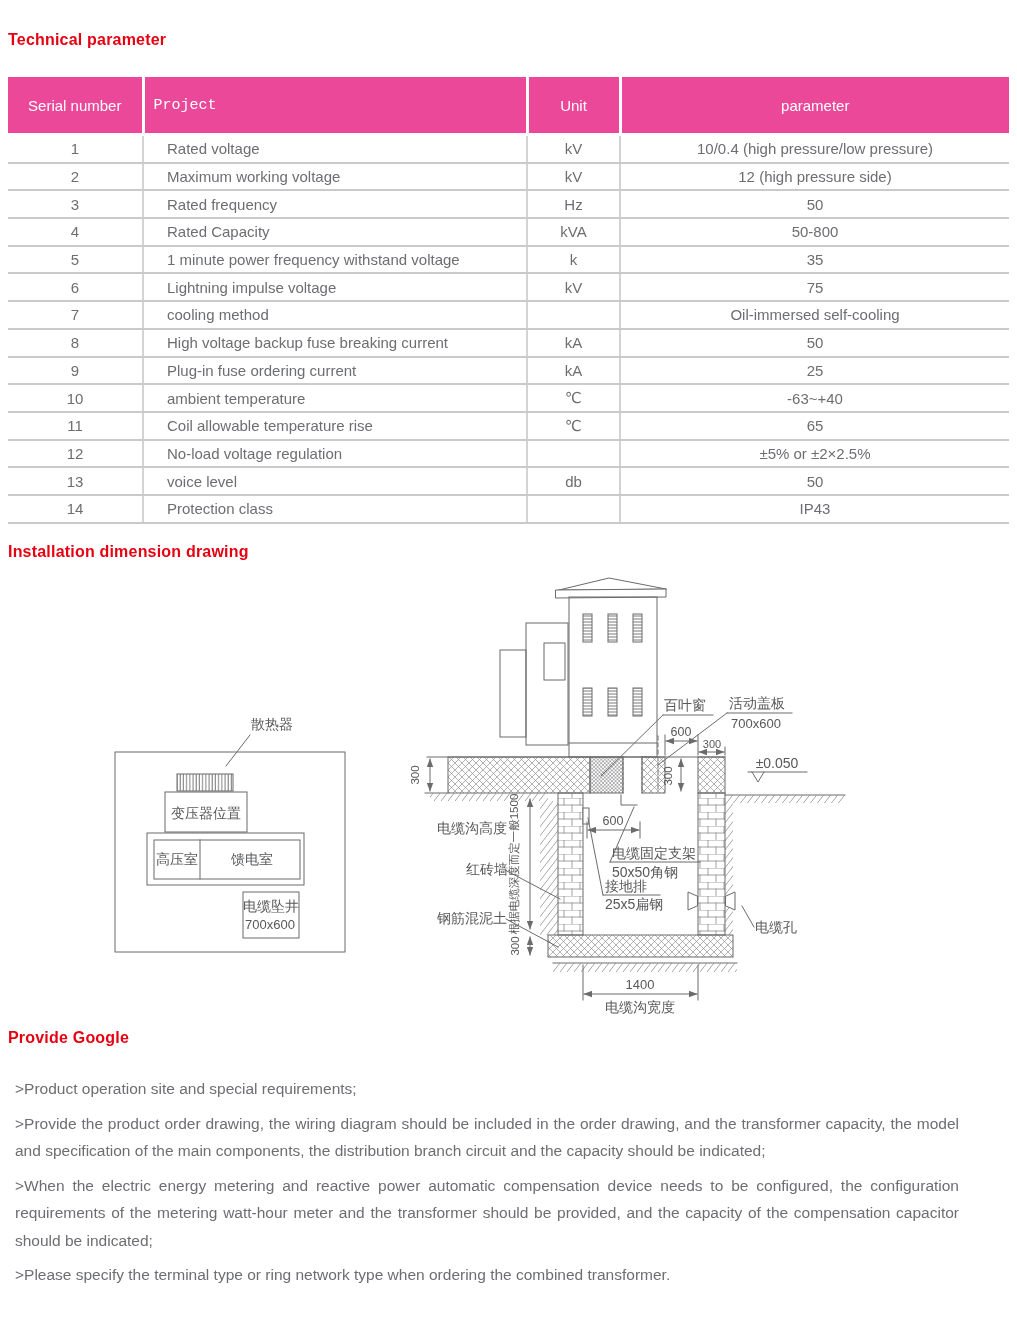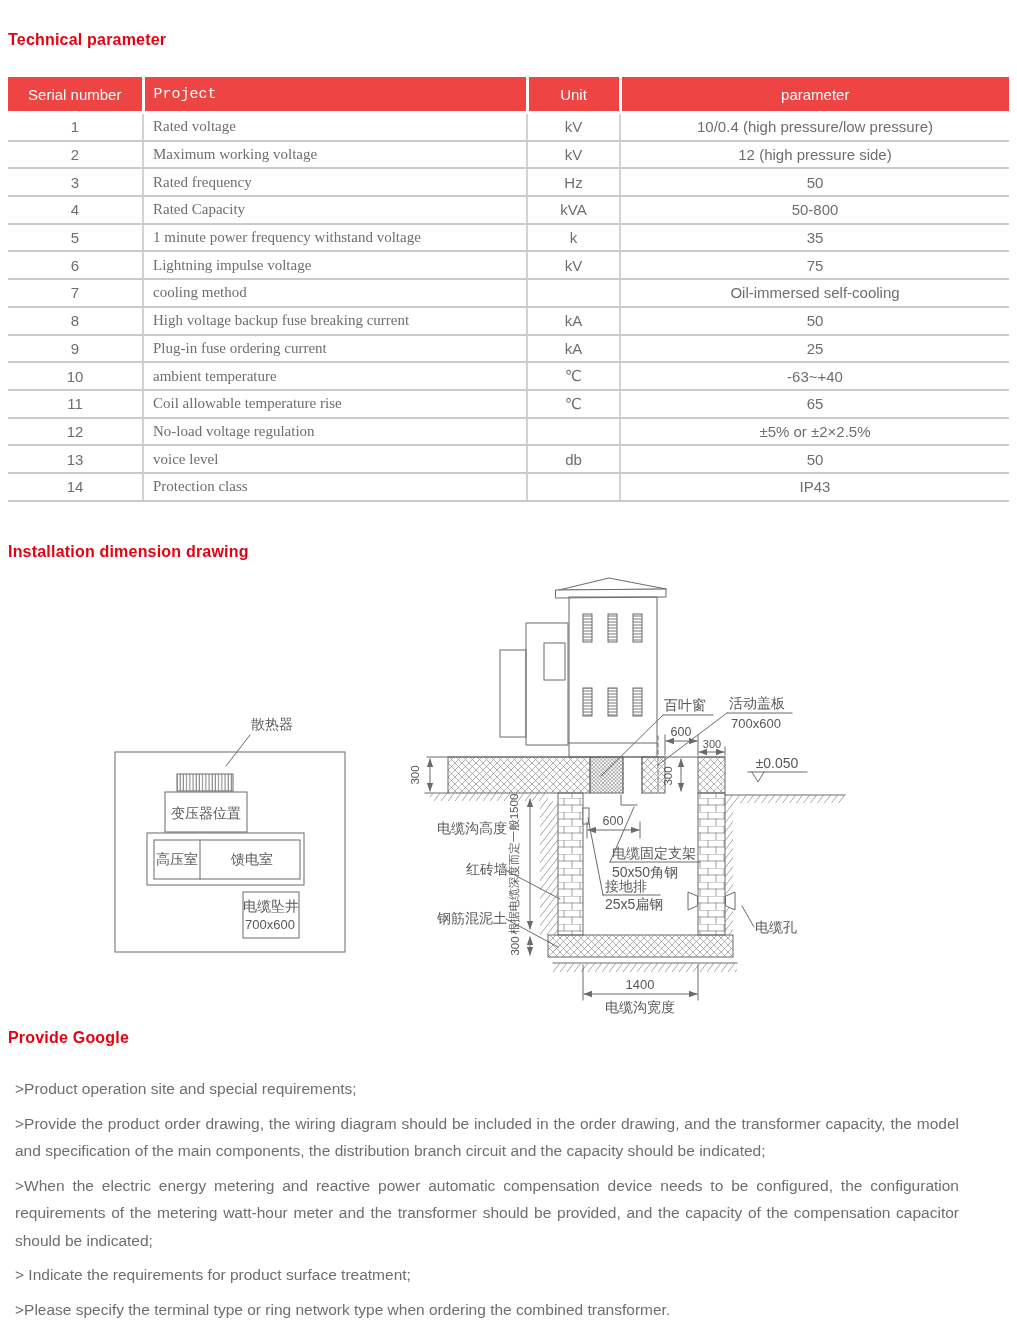--- a/index.html
+++ b/index.html
@@ -13,31 +13,31 @@
   }
   #title-technical{top:31px;}
   #title-installation{top:543px;}
   #title-download{top:1029px;}
 
   table.param{
     position:absolute;left:8px;top:77px;width:1001px;
     border-collapse:collapse;table-layout:fixed;
   }
   table.param th{
-    background:#ef4444;color:#ffffff;font-weight:normal;font-size:15px;height:26px;
-    text-align:center;vertical-align:middle;border-bottom:3px solid #ffffff;padding:4px;
+    background:#ec4899;color:#ffffff;font-weight:normal;font-size:15px;height:26px;
+    text-align:center;vertical-align:middle;border-bottom:3px solid #ffffff;padding:15px;
   }
   table.param th + th{border-left:3px solid #ffffff;}
   table.param th.c-project{text-align:left;padding-left:9px;font-family:Liberation Mono, monospace;}
   table.param td{
     font-size:15px;color:#6d6e71;height:25.7px;text-align:center;vertical-align:middle;
     border-bottom:2px solid #c9cacc;padding:0;overflow:hidden;white-space:nowrap;
   }
   table.param td + td{border-left:2px solid #d2d3d5;}
-  table.param td.c-project{text-align:left;padding-left:9px;font-family:Liberation Serif, serif;}
+  table.param td.c-project{text-align:left;padding-left:23px;}
 
   svg.drawing{position:absolute;left:0;top:570px;}
   svg.drawing text{
     fill:#57585a;font-family:"Liberation Sans","DejaVu Sans",sans-serif;
   }
   .notes{
     position:absolute;left:8px;top:1068px;width:958px;
     font-size:15.5px;line-height:27.5px;color:#6d6e71;
   }
   .notes p{margin:7px;text-align:justify;}
@@ -315,18 +315,17 @@
 
   <h2 class="sec-title" id="title-download">Provide Google</h2>
 
   <div class="notes" id="notes">
     <p>&gt;Product operation site and special requirements;</p>
 
     <p>&gt;Provide the product order drawing, the wiring diagram should be included in the order drawing, and the transformer capacity, the model and specification of the main components, the distribution branch circuit and the capacity should be indicated;</p>
 
     <p>&gt;When the electric energy metering and reactive power automatic compensation device needs to be configured, the configuration requirements of the metering watt-hour meter and the transformer should be provided, and the capacity of the compensation capacitor should be indicated;</p>
 
-    <p>&gt; Indicate the requirements for product surface treatment;</p>
 
     <p>&gt;Please specify the terminal type or ring network type when ordering the combined transformer.</p>
   </div>
 
 </div>
 
 </body></html>

